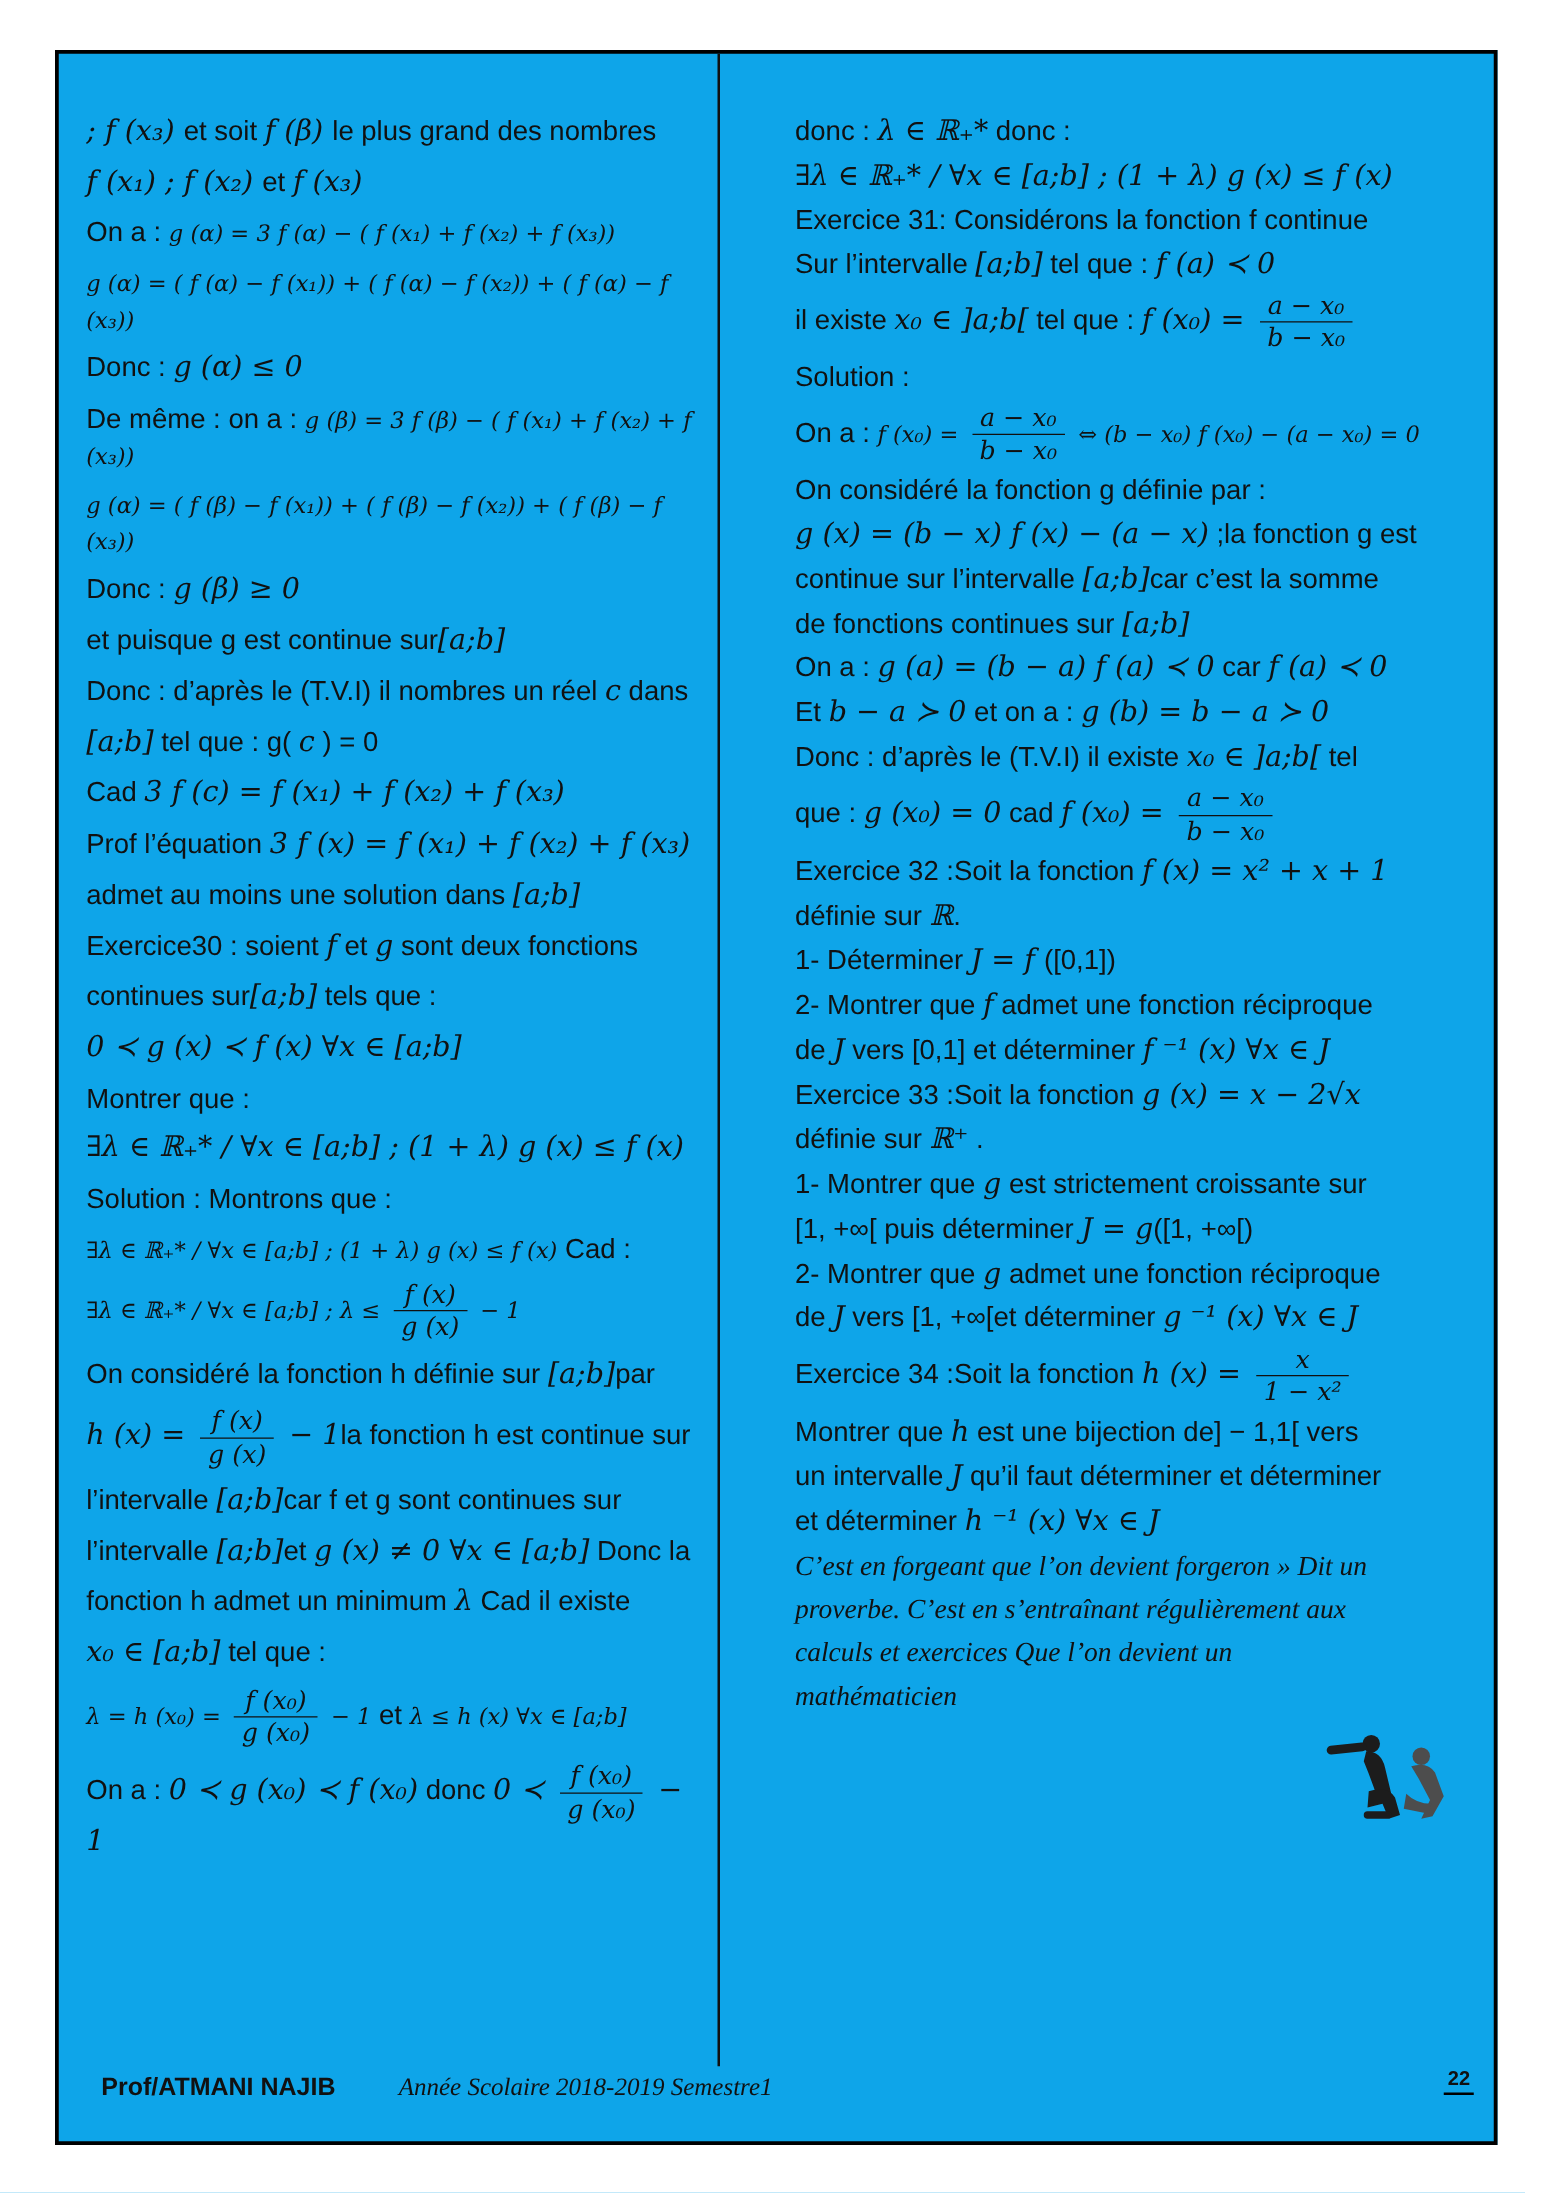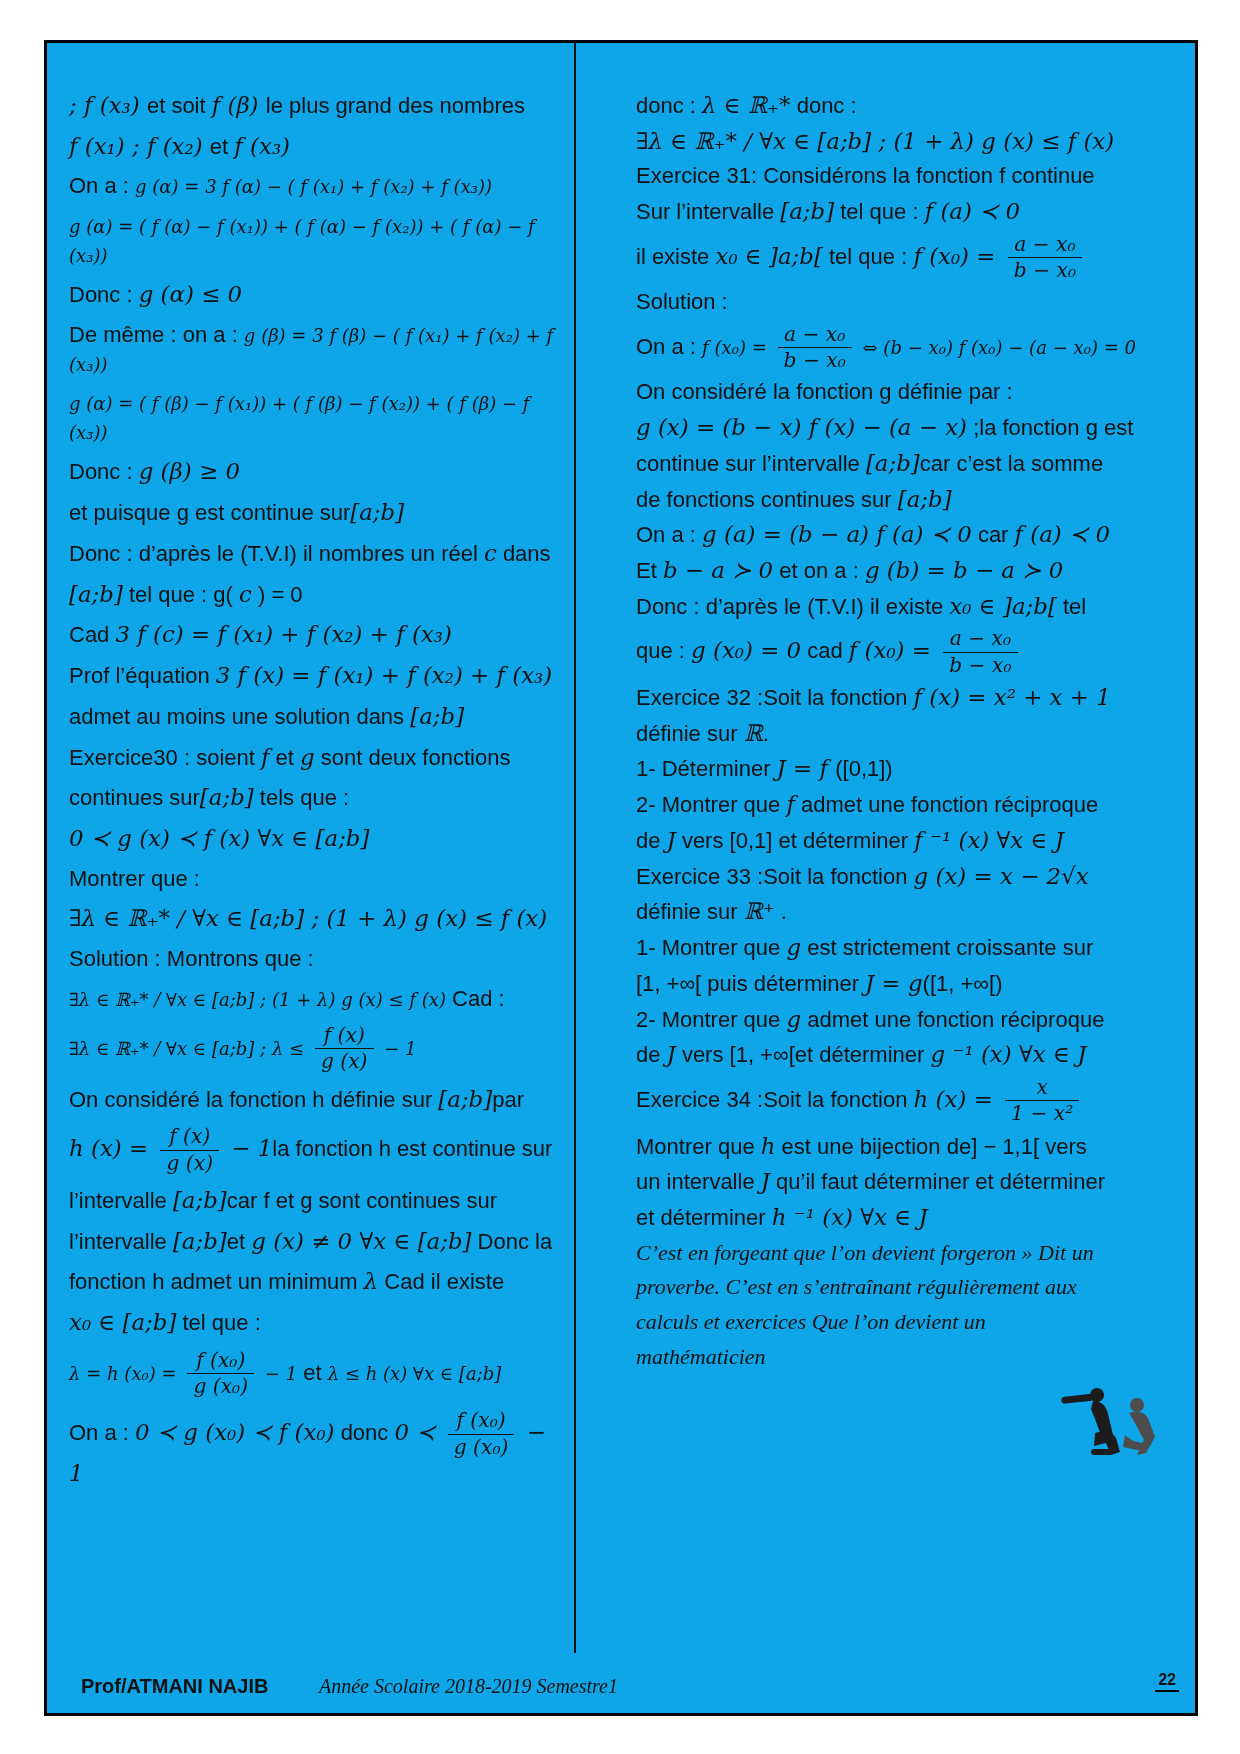--- a/index.html
+++ b/index.html
@@ -12,21 +12,21 @@
   .line{margin:0 0 11px 0;font-size:22px;line-height:1.3;white-space:normal;}
   .col-right .line{margin-bottom:6px;}
   .p{font-family:"Liberation Sans","DejaVu Sans",sans-serif;}
   .b{font-family:"Liberation Sans","DejaVu Sans",sans-serif;font-weight:400;}
   .m{font-family:"DejaVu Serif","Liberation Serif",serif;font-style:italic;font-size:1.04em;}
   .ms{font-size:0.82em;}
   .i{font-family:"Liberation Serif","DejaVu Serif",serif;font-style:italic;font-weight:500;}
   .frac{display:inline-flex;flex-direction:column;vertical-align:middle;text-align:center;margin:0 5px;font-family:"DejaVu Serif","Liberation Serif",serif;font-style:italic;font-size:0.92em;line-height:1.15;}
   .frac .num{padding:0 6px 1px 6px;border-bottom:1.6px solid #111;}
   .frac .den{padding:1px 6px 0 6px;}
-  .footer{position:absolute;left:22px;right:14px;bottom:10px;height:32px;font-size:20px;}
+  .footer{position:absolute;left:22px;right:14px;bottom:26px;height:32px;font-size:20px;}
   .footer-author{position:absolute;left:12px;top:4px;font-weight:700;}
   .footer-year{position:absolute;left:250px;top:4px;font-family:"Liberation Serif","DejaVu Serif",serif;font-style:italic;}
   .footer-page{position:absolute;right:2px;top:0;font-weight:700;font-size:16px;border-bottom:2.5px solid #000;padding:0 3px 1px 3px;}
   .illustration{text-align:right;padding-right:55px;margin-top:2px;}
 </style>
 </head>
 <body>
 
 <div class="frame">
   <div class="divider"></div>

